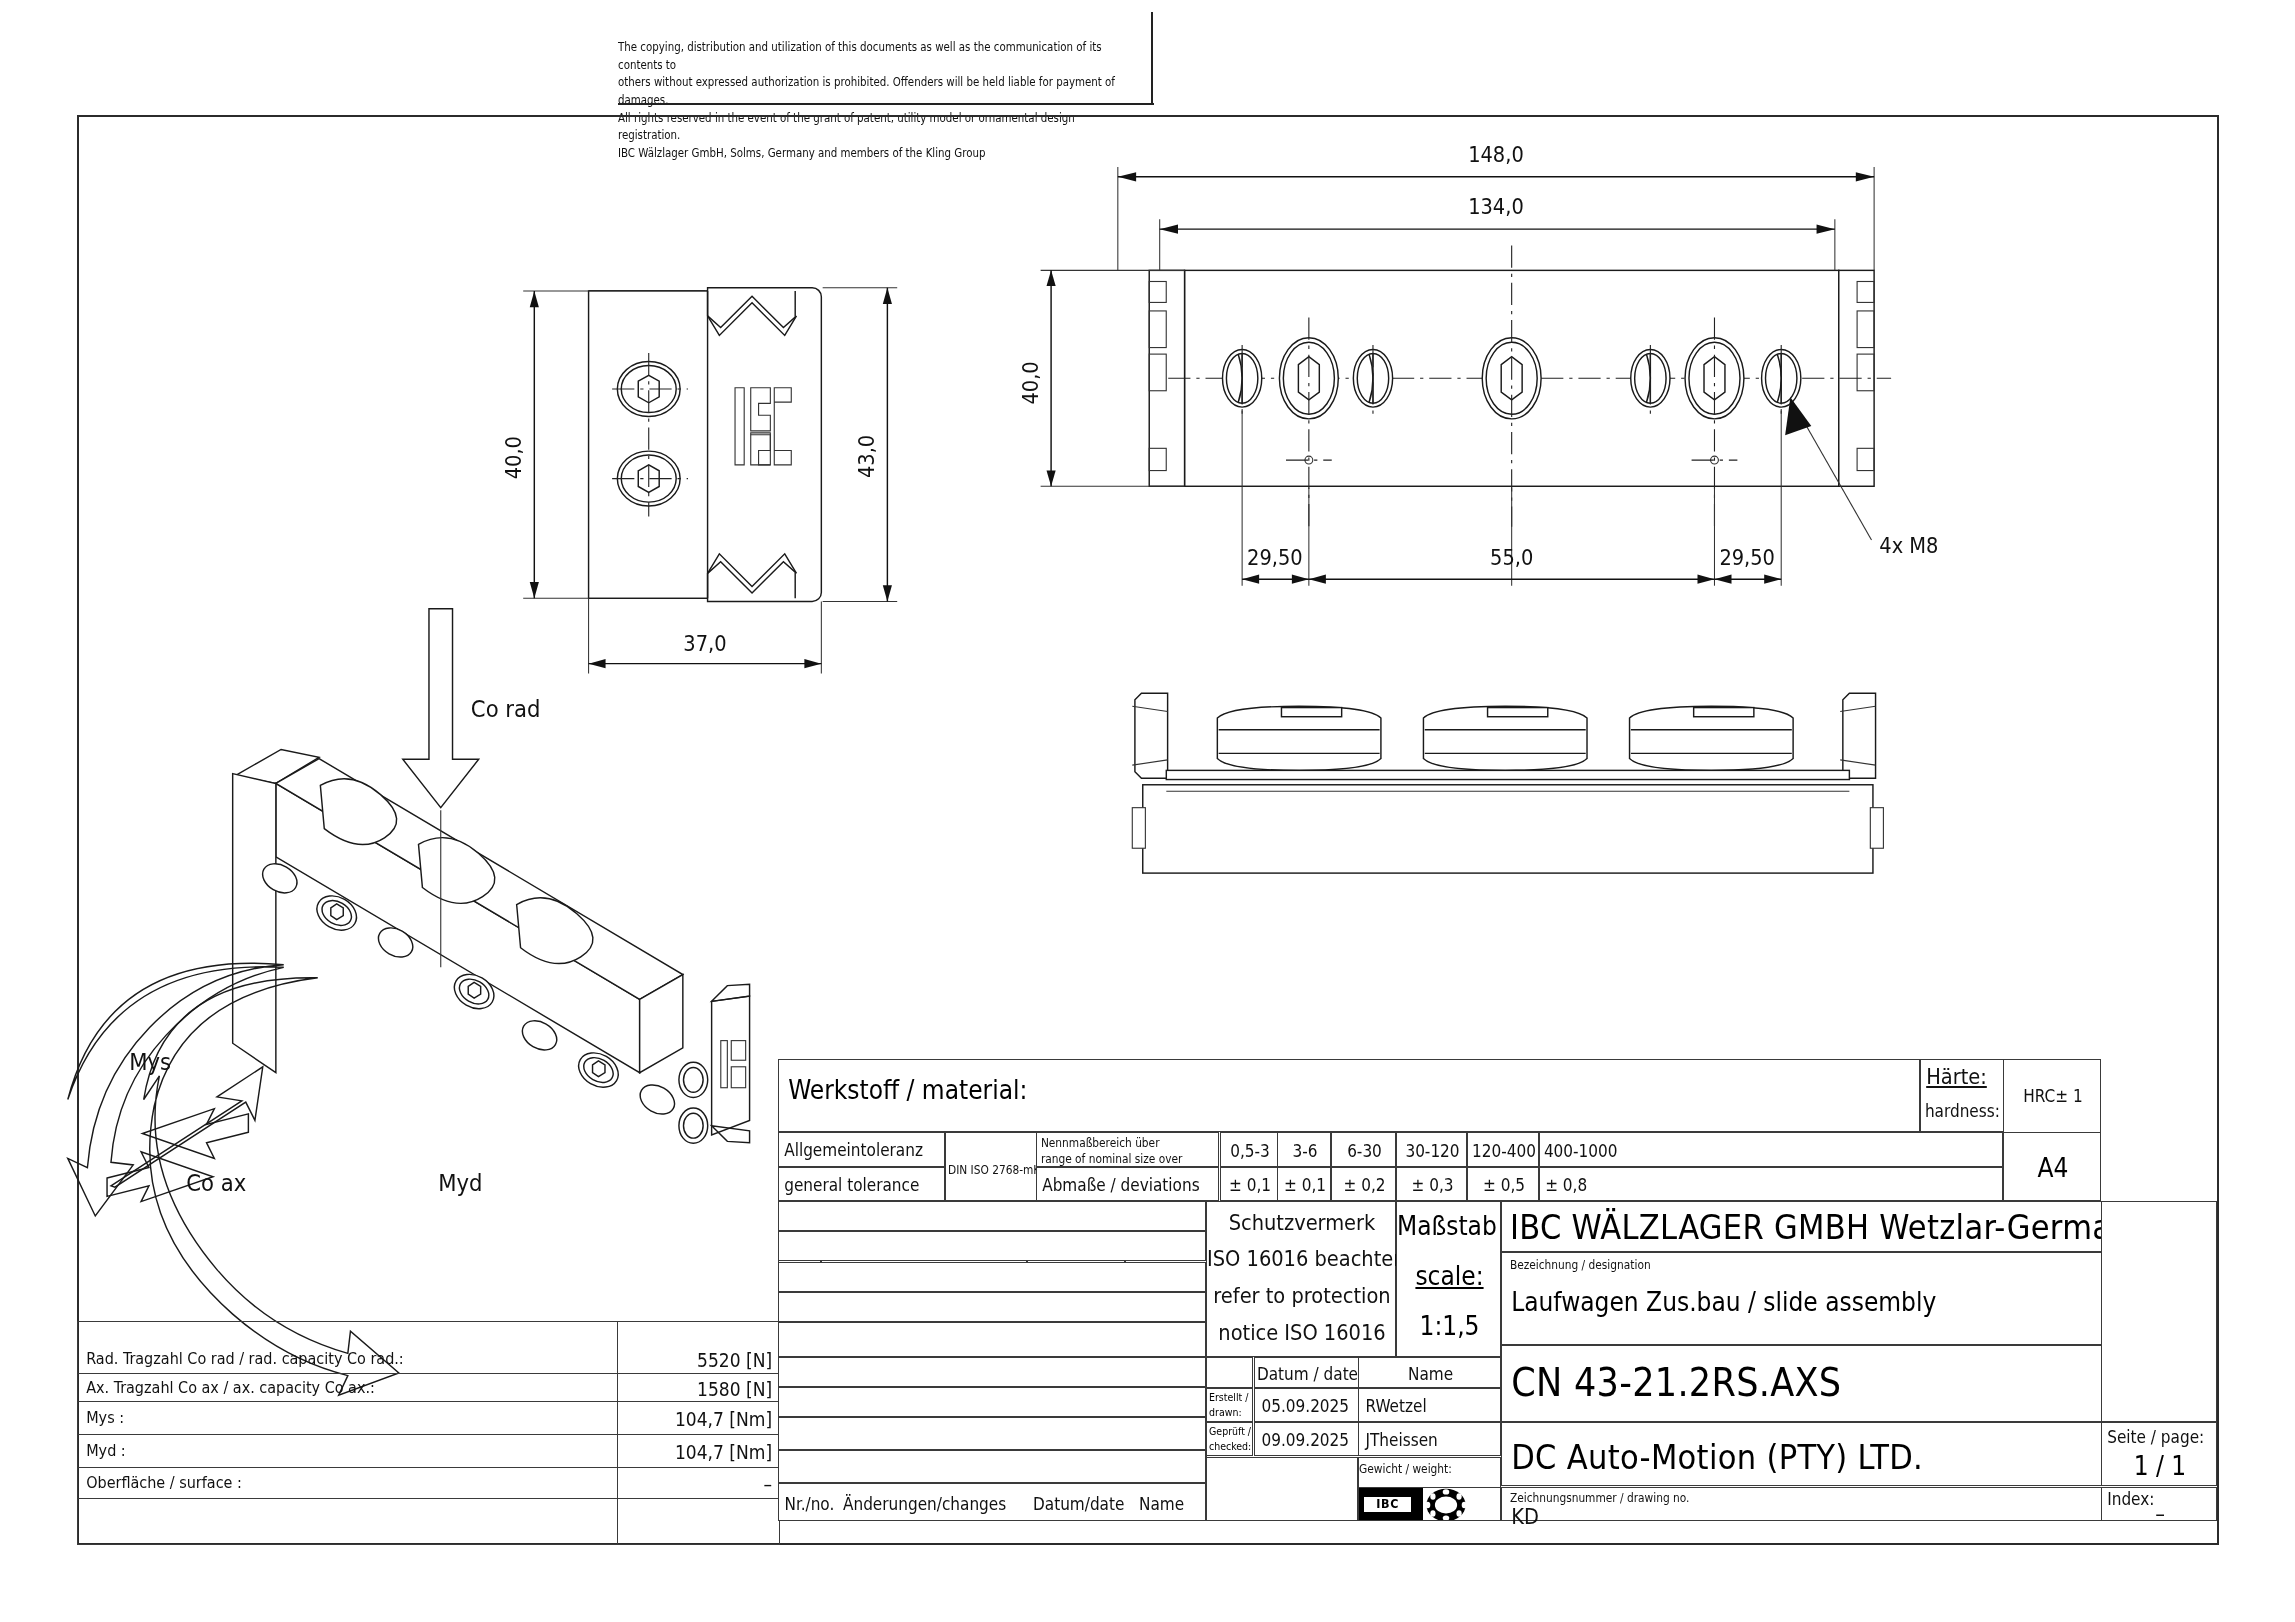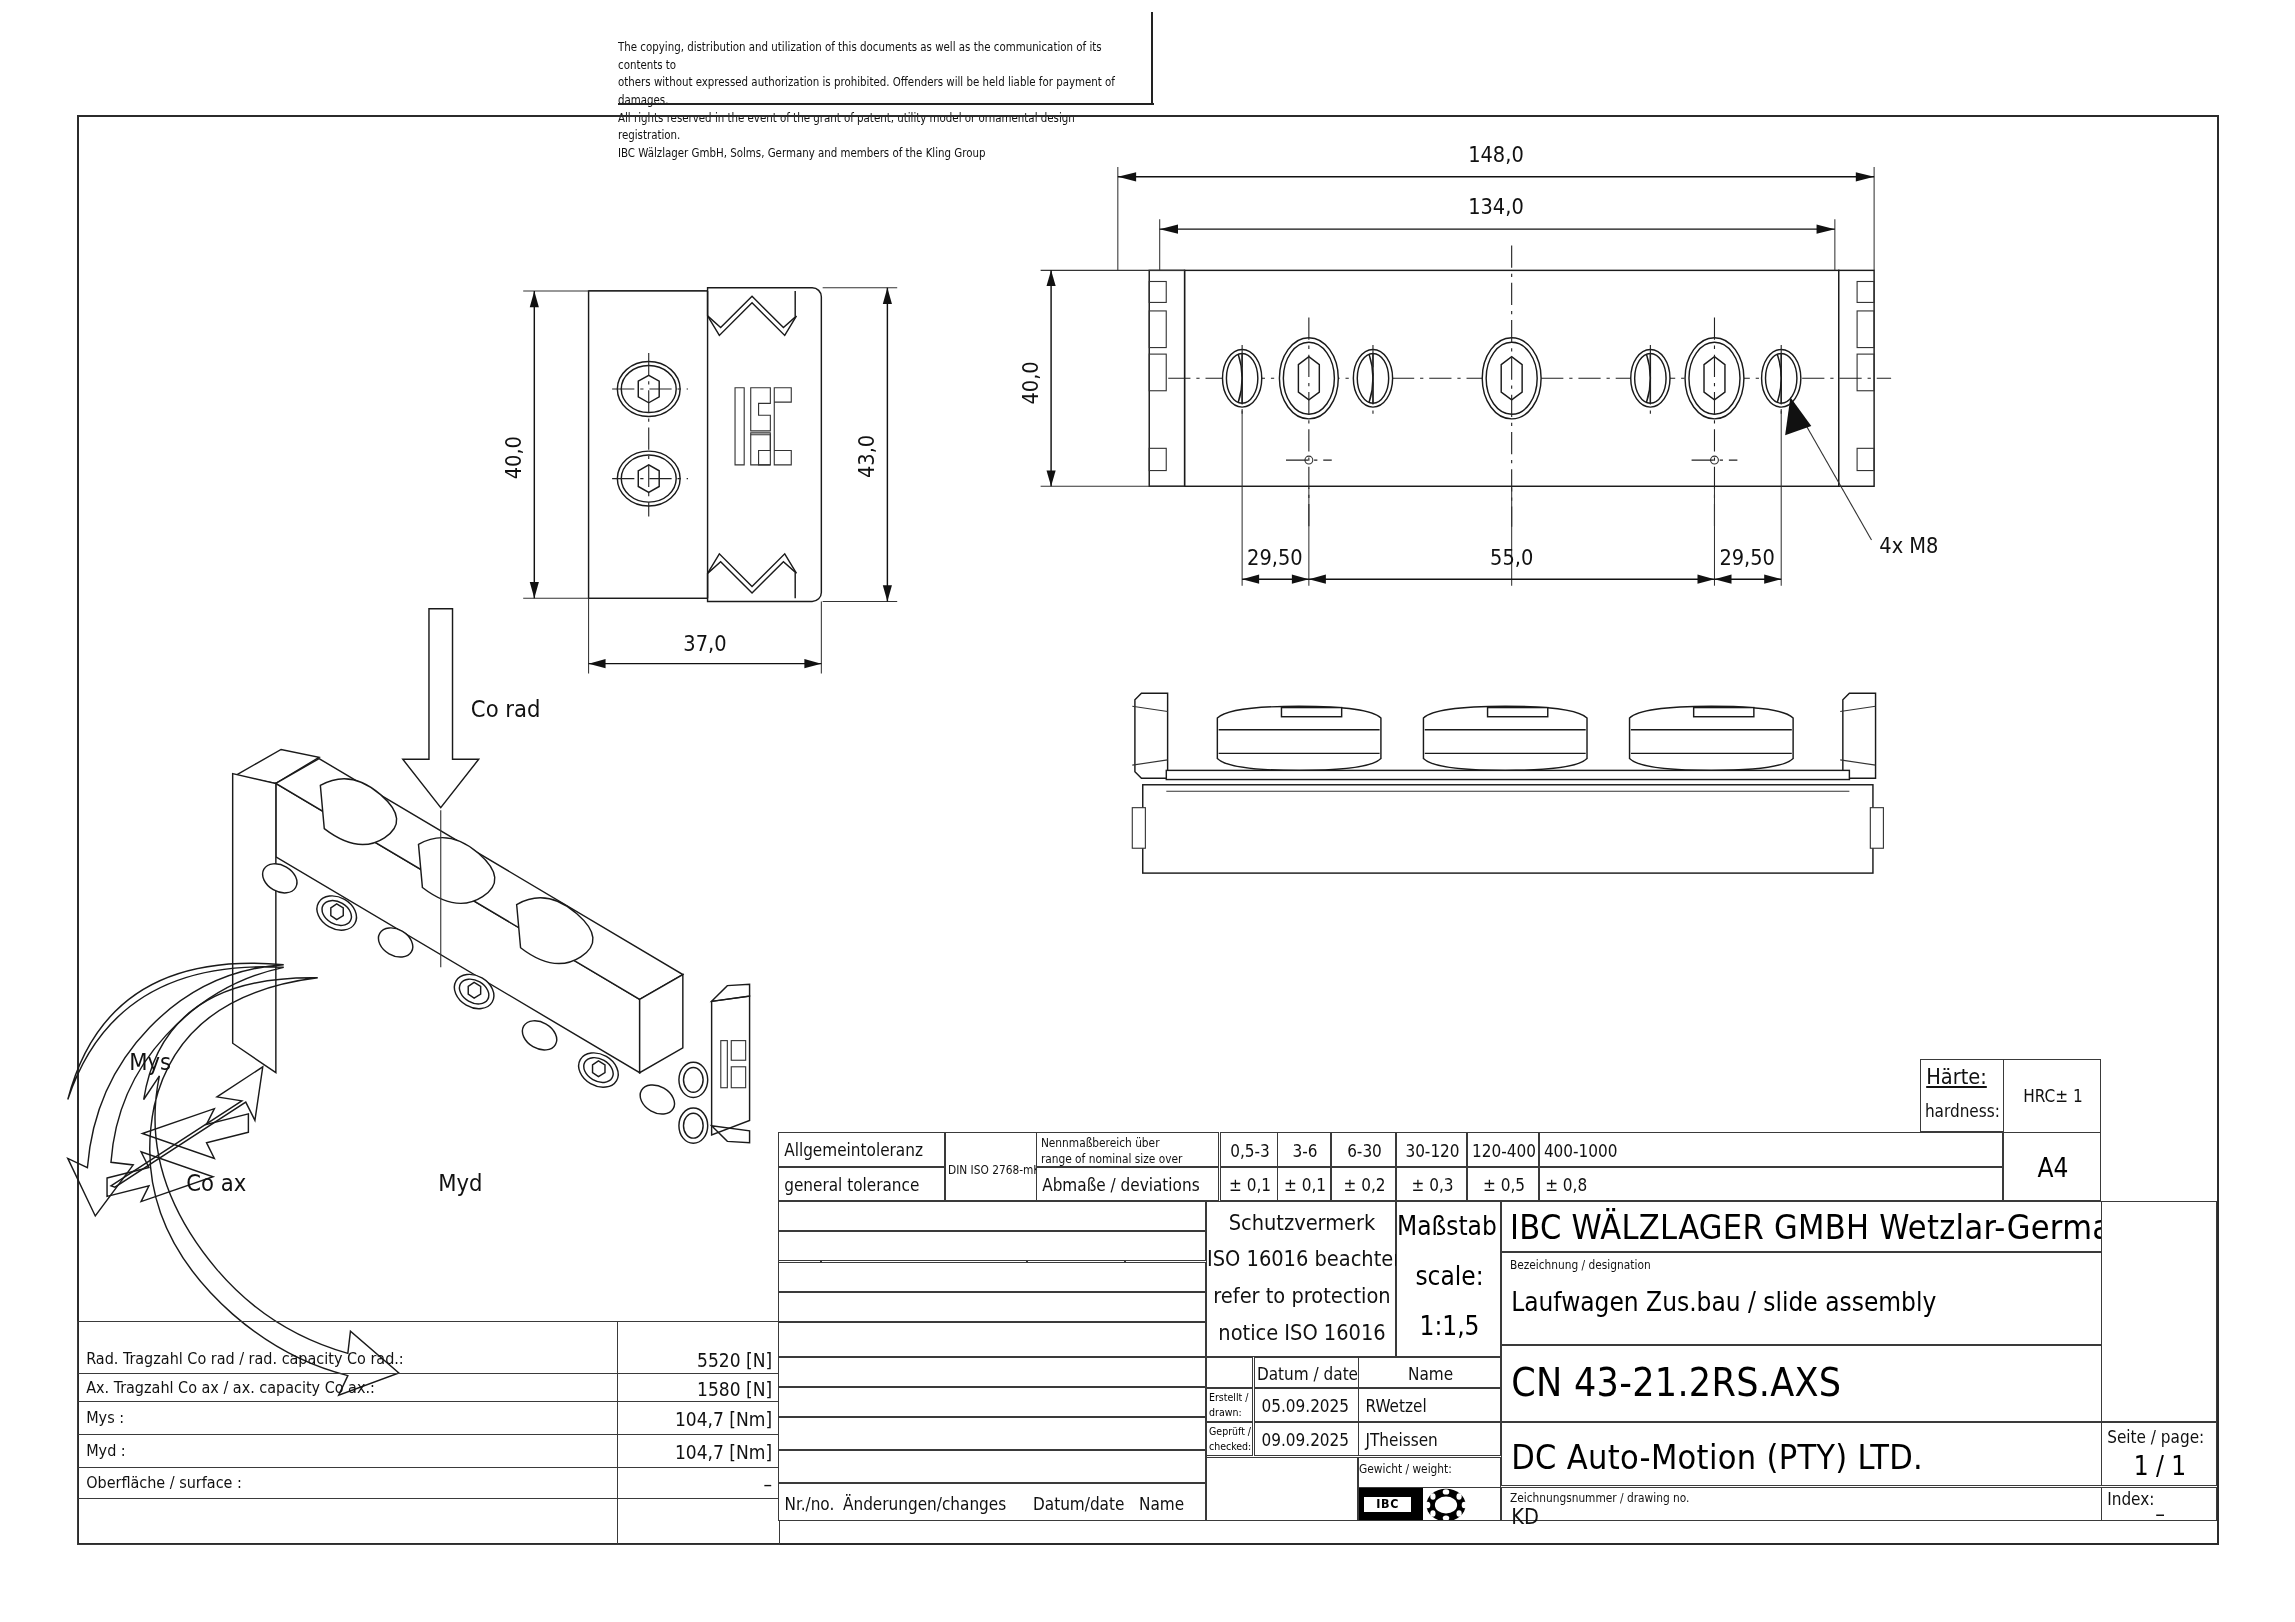--- a/index.html
+++ b/index.html
@@ -369,20 +369,23 @@
   </div>
   <div class="crow" style="top:147px;height:31px;">
     <span class="clab" style="top:5.2px">Oberfläche / surface :</span>
     <span class="cval" style="top:5.2px">–</span>
   </div>
   <div class="crow" style="top:178px;height:46px;border-bottom:1px solid #3a3a3a;"></div>
 </div>
 
 <div class="abs" id="tblock">
 
+  <div class="cell" style="left:0;top:11.8px;width:1142px;height:73px;">
+    <span class="t lbl-xl" style="left:9.2px;top:15.7px;">Werkstoff / material:</span>
+  </div>
   <div class="cell" style="left:1142px;top:11.8px;width:84px;height:73px;padding-left:15px;">
     <span class="t lbl-lg" style="left:5.2px;top:3.9px;text-decoration:underline;">Härte:</span>
     <span class="t lbl-md" style="left:3.9px;top:41px;">hardness:</span>
   </div>
   <div class="cell" style="left:1225px;top:11.8px;width:98px;height:94px;">
     <span class="t lbl-md ctrtxt" style="left:0;top:26px;width:98px;">HRC± 1</span>
   </div>
 
   <div class="cell" style="left:0;top:85px;width:167px;height:35px;">
     <span class="t lbl-md" style="left:5.2px;top:7.2px;">Allgemeintoleranz</span>
@@ -466,21 +469,21 @@
 
   <div class="cell" style="left:428px;top:154px;width:190px;height:156px;">
     <span class="t lbl-lg ctrtxt" style="left:0;top:7.9px;width:190px;">Schutzvermerk</span>
     <span class="t lbl-lg ctrtxt" style="left:0;top:44px;width:190px;">ISO 16016 beachten /</span>
     <span class="t lbl-lg ctrtxt" style="left:0;top:81px;width:190px;">refer to protection</span>
     <span class="t lbl-lg ctrtxt" style="left:0;top:118px;width:190px;">notice ISO 16016</span>
   </div>
 
   <div class="cell" style="left:618px;top:154px;width:105px;height:156px;">
     <span class="t lbl-xl ctrtxt" style="left:0;top:9.2px;width:105px;">Maßstab /</span>
-    <span class="t lbl-xl ctrtxt" style="left:0;top:59px;width:105px;">scale:</span>
+    <span class="t lbl-xl ctrtxt" style="left:0;top:59px;width:105px;text-decoration:underline;">scale:</span>
     <span class="t lbl-xl ctrtxt" style="left:0;top:109px;width:105px;">1:1,5</span>
   </div>
 
   <div class="cell" style="left:723px;top:154px;width:601px;height:51px;">
     <span class="t lbl-huge" style="left:7.9px;top:5.2px;">IBC WÄLZLAGER GMBH Wetzlar-Germany</span>
   </div>
   <div class="cell" style="left:723px;top:205px;width:601px;height:93px;">
     <span class="t lbl-sm" style="left:7.9px;top:4.6px;">Bezeichnung / designation</span>
     <span class="t lbl-xl" style="left:9.2px;top:34px;">Laufwagen Zus.bau / slide assembly</span>
   </div>

